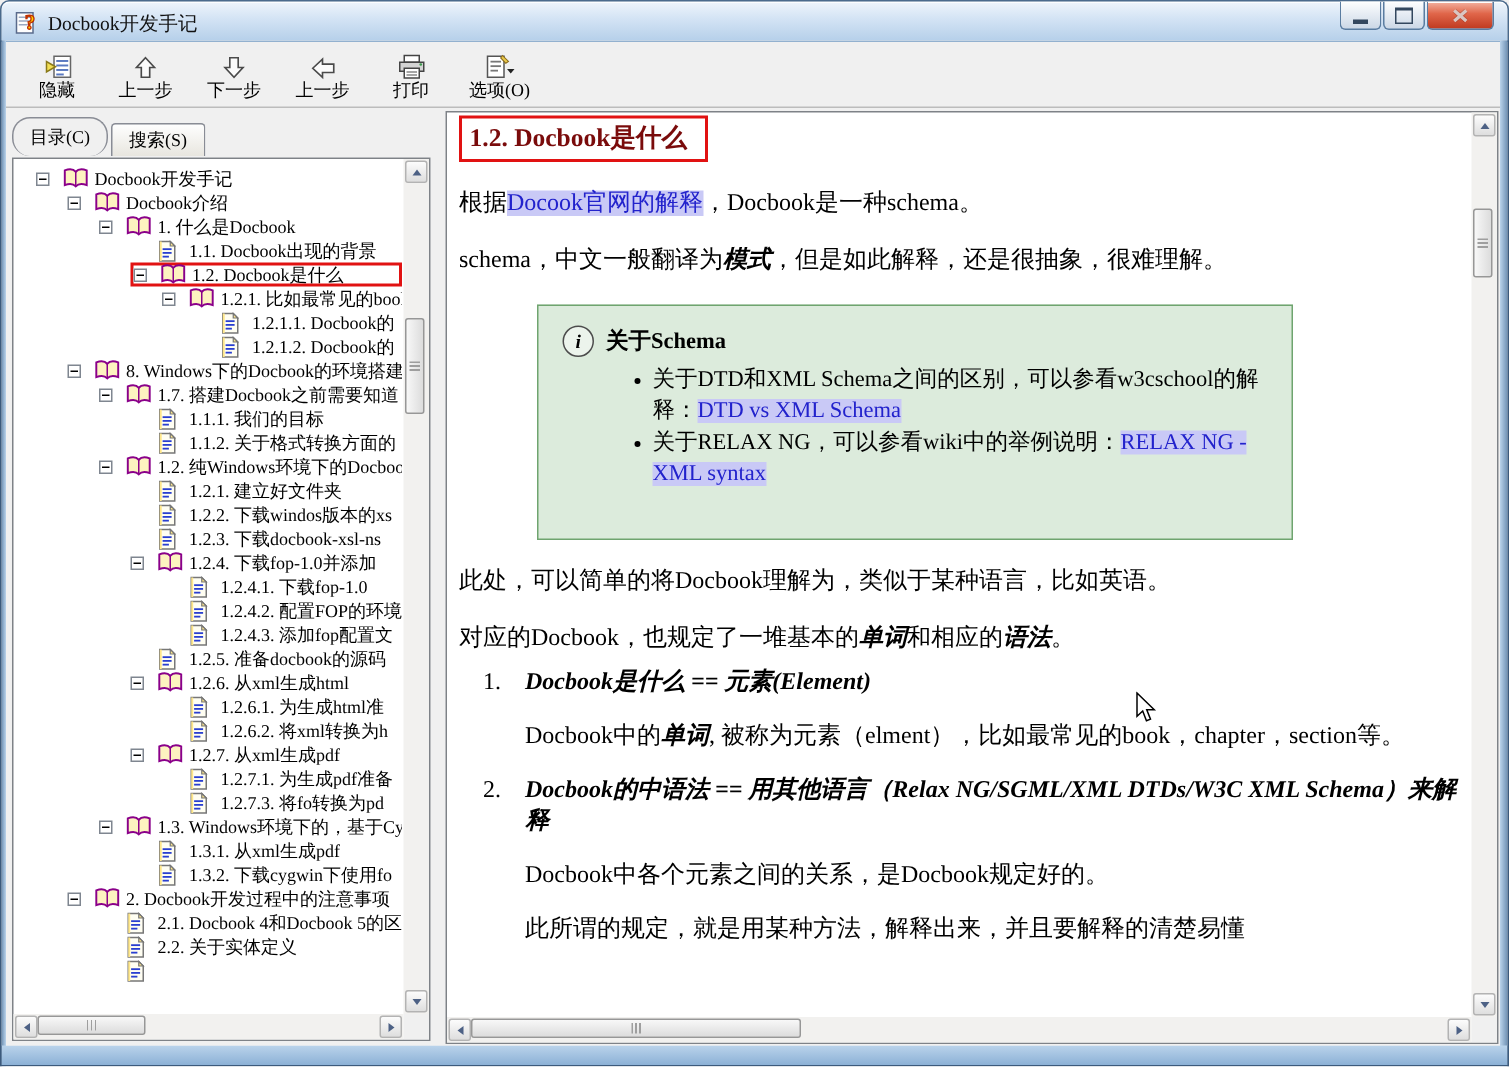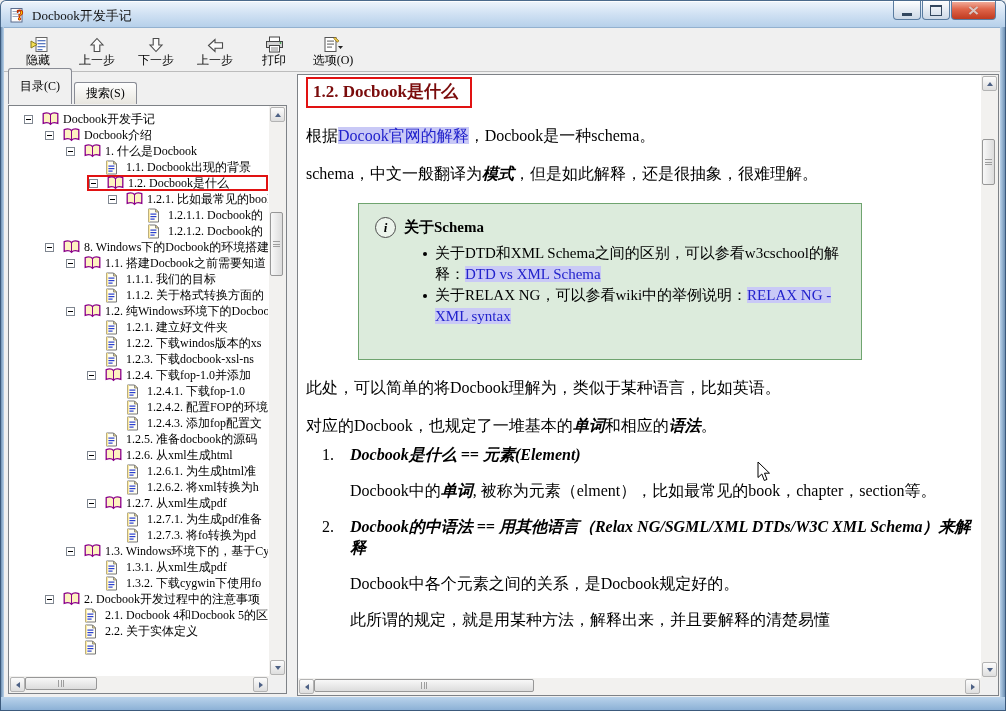--- a/index.html
+++ b/index.html
@@ -31,21 +31,21 @@
     display:flex;align-items:center;padding-left:12px;gap:15px;box-sizing:border-box;background:#f0f0f0;}
   .tbtn{min-width:44px;height:40px;display:flex;flex-direction:column;align-items:center;justify-content:center;}
   .tbtn .tico{height:20px;display:flex;align-items:flex-end;}
   .tbtn .tlab{font-size:12px;line-height:14px;color:#000;}
   
   .leftpane{position:absolute;left:0;top:45px;width:291px;bottom:0;}
   .tabs{position:absolute;left:4px;top:4px;height:27px;display:flex;align-items:flex-end;}
   .tab{height:22px;box-sizing:border-box;padding:0 11px;margin-right:2px;display:flex;align-items:center;
     font-size:12px;border:1px solid #898c95;border-bottom:none;border-radius:3px 3px 0 0;
     background:linear-gradient(#fefefe,#e8e6df);}
-  .tab.active{height:36px;background:#f0f0f0;z-index:2;}
+  .tab.active{height:26px;background:#f0f0f0;z-index:2;border-radius:12px;}
   .treebox{position:absolute;left:4px;top:32px;right:8px;bottom:3px;background:#fff;
     border:1px solid #7e8287;box-sizing:border-box;}
   .treerows{position:absolute;left:1px;top:1px;right:18px;bottom:18px;overflow:hidden;padding-top:4px;}
   .trow{height:16px;display:flex;align-items:center;white-space:nowrap;}
   .tin{display:flex;align-items:center;flex:1;height:100%;box-sizing:border-box;}
   .trow.sel .tin{border:2px solid #e11212;}
   .expslot{width:18px;flex:0 0 18px;display:flex;align-items:center;}
   .exp{width:9px;height:9px;box-sizing:border-box;border:1px solid #7f8690;background:#fff;position:relative;}
   .exp .minus{position:absolute;left:1px;top:3px;width:5px;height:1px;background:#000;}
   .ticoncell{width:19px;flex:0 0 19px;display:flex;align-items:center;}
@@ -365,21 +365,21 @@
                   <span class="exp">
                     <span class="minus"></span>
                   </span>
                 </span>
                 <span class="ticoncell">
                   <svg width="17" height="14" viewBox="0 0 17 14">
                     <path d="M8.5 2.5 C7 0.8 4 0.6 1.2 1.6 L1.2 11.4 C4 10.4 7 10.6 8.5 12.2 C10 10.6 13 10.4 15.8 11.4 L15.8 1.6 C13 0.6 10 0.8 8.5 2.5 Z" fill="#fdf3c0" stroke="#8a008a" stroke-width="1.3"></path>
                     <line x1="8.5" y1="2.5" x2="8.5" y2="12.2" stroke="#8a008a" stroke-width="1"></line>
                   </svg>
                 </span>
-                <span class="tlabel">1.1. 搭建Docbook之前需要知道</span>
+                <span class="tlabel">1.7. 搭建Docbook之前需要知道</span>
               </span>
             </div>
             <div class="trow">
               <span style="flex: 0 0 77px;"></span>
               <span class="tin">
                 <span class="expslot"></span>
                 <span class="ticoncell">
                   <svg width="13" height="15" viewBox="0 0 13 15">
                     <path d="M1.5 1 H8.5 L11.5 4 V14 H1.5 Z" fill="#fffef2" stroke="#777"></path>
                     <path d="M8.5 1 V4 H11.5 Z" fill="#ffe78a" stroke="#777" stroke-width="0.8"></path>

